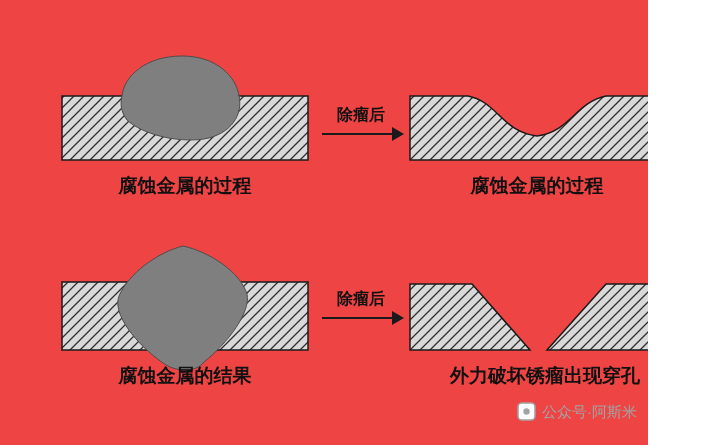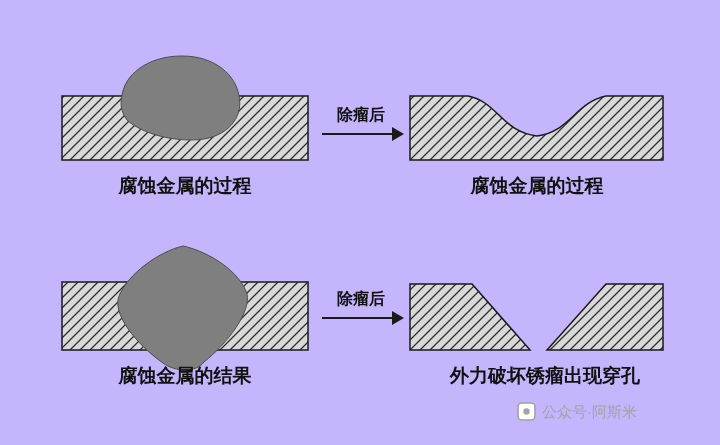--- a/index.html
+++ b/index.html
@@ -3,23 +3,23 @@
 <meta charset="utf-8">
 <style>
   html, body {
     margin: 0;
     padding: 0;
     background: #ffffff;
     font-family: "Liberation Sans", sans-serif;
   }
   .stage {
     position: relative;
-    width: 720px;
+    width: 648px;
     height: 445px;
-    background: #c4b5fd;
+    background: #ef4444;
     overflow: hidden;
   }
   svg { display: block; }
   text.caption {
     font-family: "Liberation Sans", sans-serif;
     font-size: 19px;
     font-weight: bold;
     fill: #111111;
   }
   text.arrow-label {

